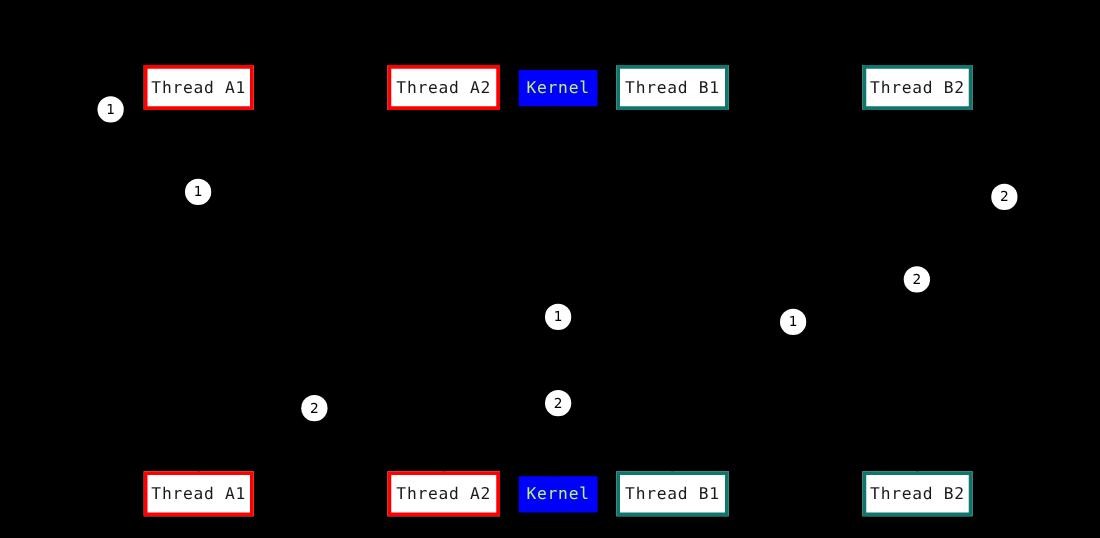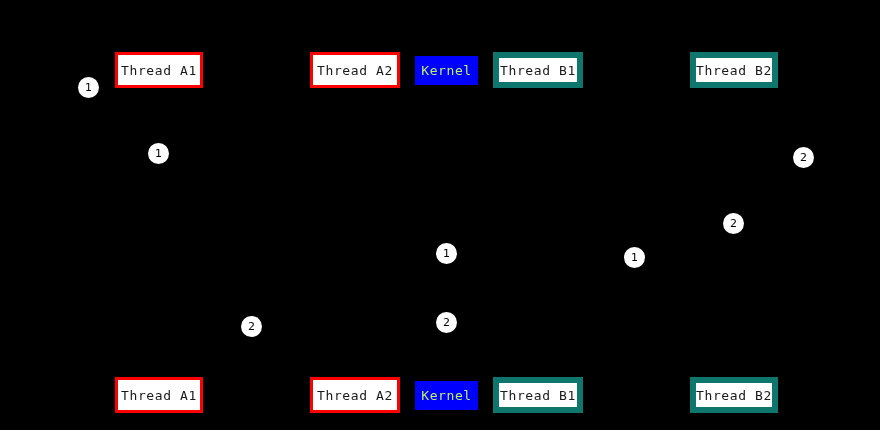--- a/index.html
+++ b/index.html
@@ -28,21 +28,21 @@
     font-family: "DejaVu Sans Mono", "Liberation Mono", monospace;
     font-size: 13px;
     letter-spacing: 0.6px;
     white-space: nowrap;
     line-height: 1;
   }
   .node-box.border-red {
     border: 3px solid #ff0000;
   }
   .node-box.border-blue {
-    border: 6px solid #0f766e;
+    border: 3px solid #0f766e;
   }
   .node-box.fill-blue {
     background: #0000ff;
     color: #bef264;
     border: 0px solid #0000ff;
   }
   
   .lifeline-stub {
     position: absolute;
     width: 2px;

